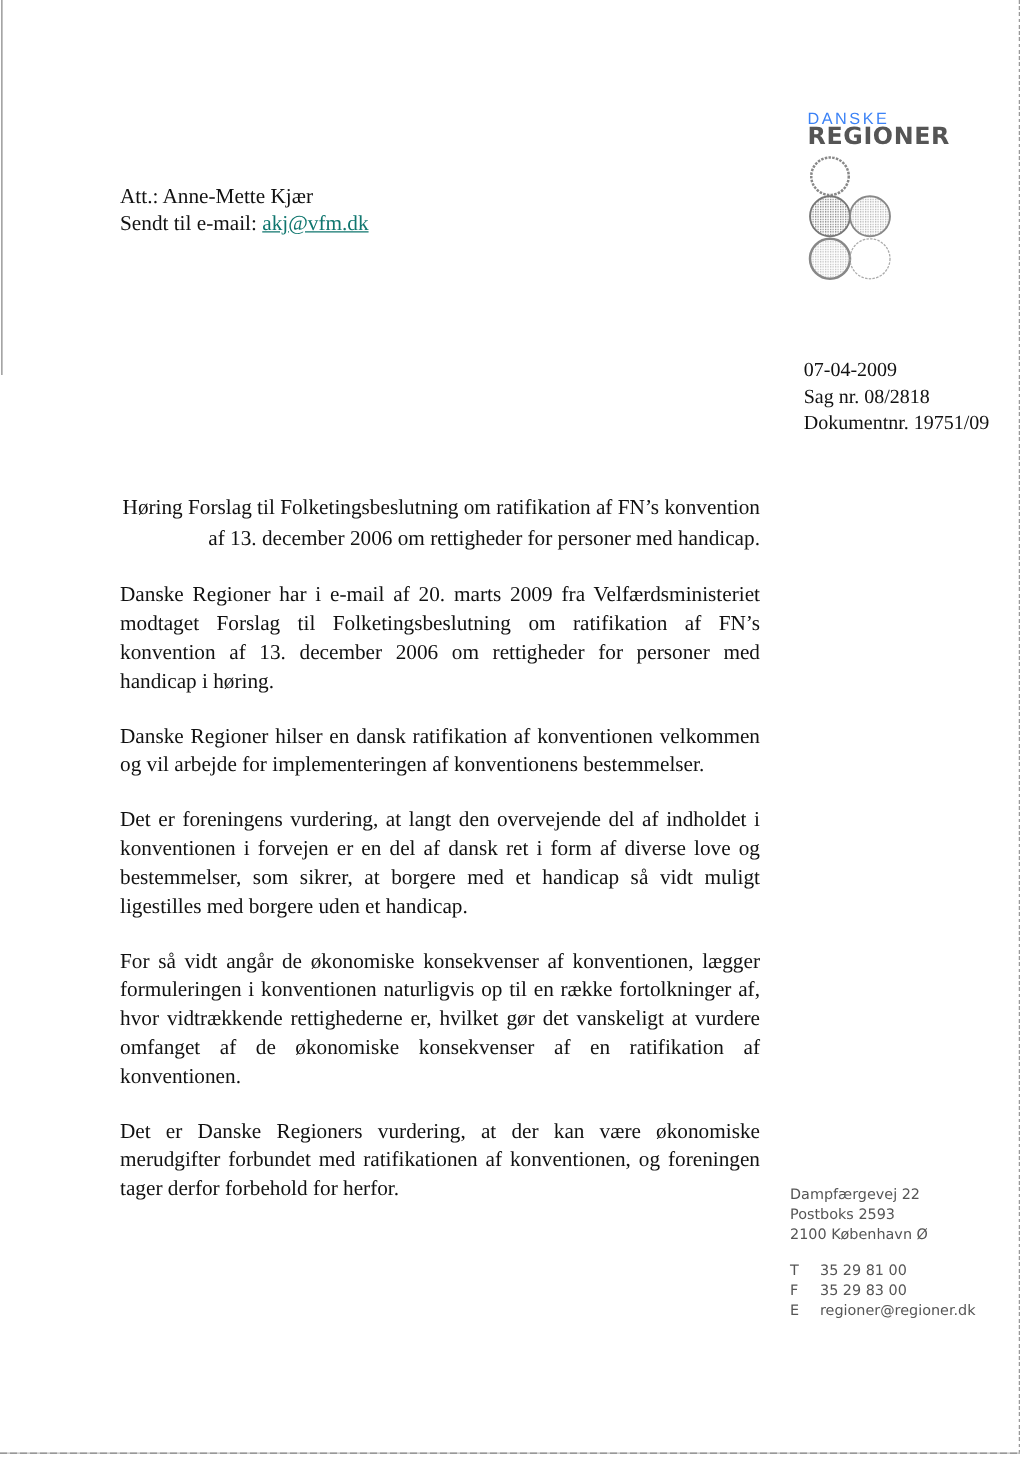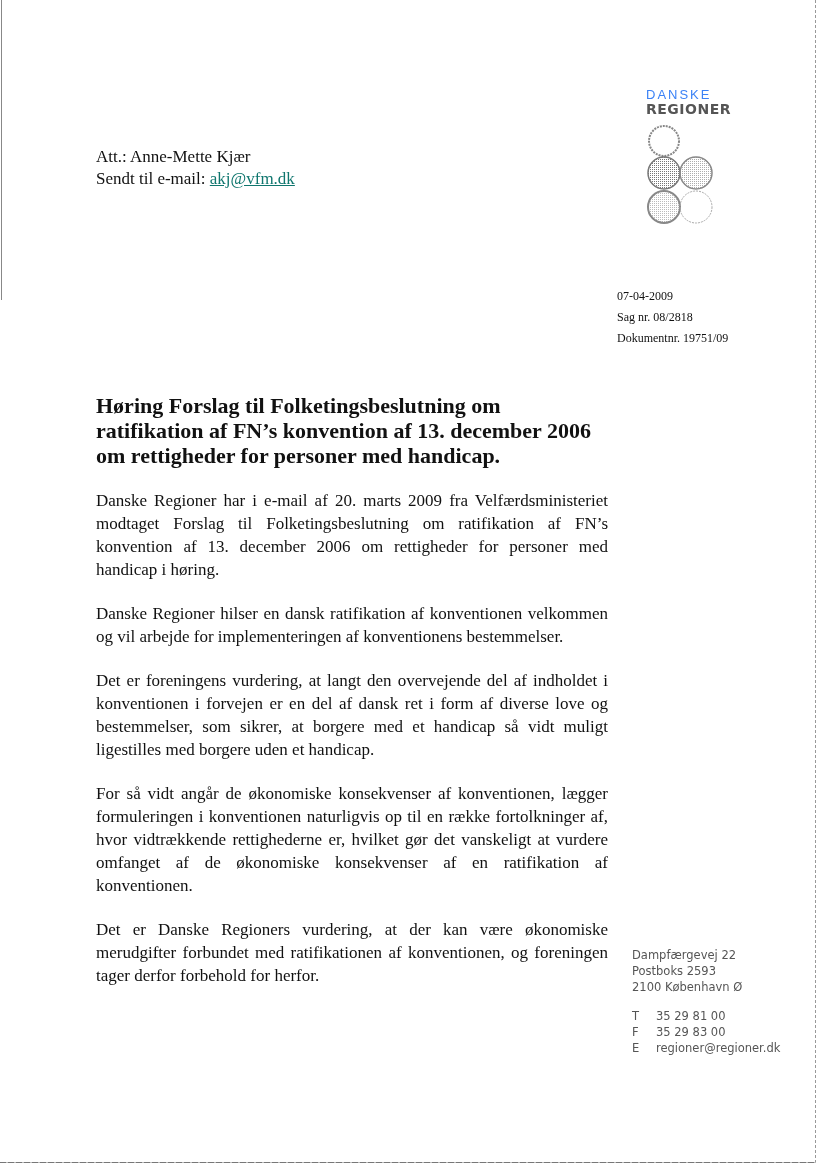--- a/index.html
+++ b/index.html
@@ -9,27 +9,27 @@
   .page-border-right { position: absolute; left: 815px; top: 0; width: 1px; height: 1164px;
                        background: repeating-linear-gradient(#999 0 3px, #fff 3px 5px); }
   .page-border-bottom { position: absolute; left: 0; top: 1162px; width: 816px; height: 1px;
                         background: repeating-linear-gradient(90deg, #777 0 6px, #bbb 6px 8px); }
 
   .recipient { position: absolute; left: 96px; top: 146px; font-size: 17px; line-height: 22px; }
   .recipient .email-link { text-decoration: underline; color: #0f766e; }
 
   .logo { position: absolute; left: 646px; top: 88px; width: 90px; }
   .logo .brand-top { font-family: Liberation Sans, sans-serif; font-size: 13px; letter-spacing: 2px; color: #3b82f6; line-height: 13px; }
-  .logo .brand-main { font-family: "DejaVu Sans", sans-serif; font-size: 14px; font-weight: bold; letter-spacing: 0.5px; color: #555; line-height: 16px; }
+  .logo .brand-main { font-family: "DejaVu Sans", sans-serif; font-size: 19px; font-weight: bold; letter-spacing: 0.5px; color: #555; line-height: 16px; }
   .logo svg { display: block; margin-top: 6px; }
 
-  .meta { position: absolute; left: 617px; top: 286px; font-size: 12px; line-height: 21px; }
+  .meta { position: absolute; left: 643px; top: 286px; font-size: 16px; line-height: 21px; }
 
   .doc-body { position: absolute; left: 96px; top: 393px; width: 512px; font-size: 17px; line-height: 23px; }
-  .doc-title { font-weight: bold; margin: 0 0 21px 0; font-size: 22px; line-height: 25px; }
+  .doc-title { font-weight: normal; margin: 0 0 21px 0; font-size: 17px; line-height: 25px; text-align: right; }
   .doc-body p { margin: 16px 0 21px 0; text-align: justify; }
 
   .footer-address { position: absolute; left: 632px; top: 947px; font-family: "DejaVu Sans", sans-serif;
                     font-size: 11.5px; line-height: 16px; color: #555; }
   .footer-contact { position: absolute; left: 632px; top: 1008px; font-family: "DejaVu Sans", sans-serif;
                     font-size: 11.5px; line-height: 16px; color: #555; }
   .footer-contact .row { display: flex; }
   .footer-contact .k { width: 24px; }
 </style>
 </head>

